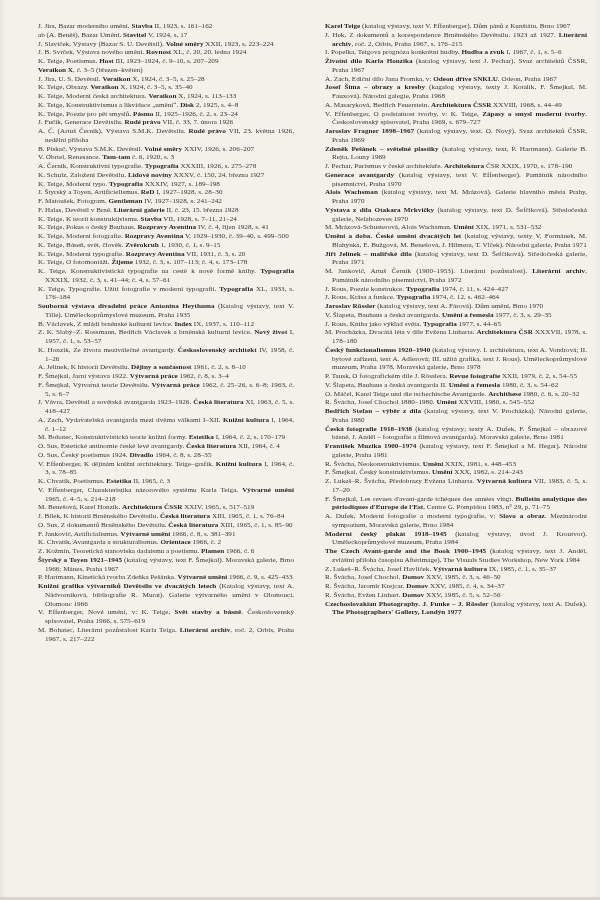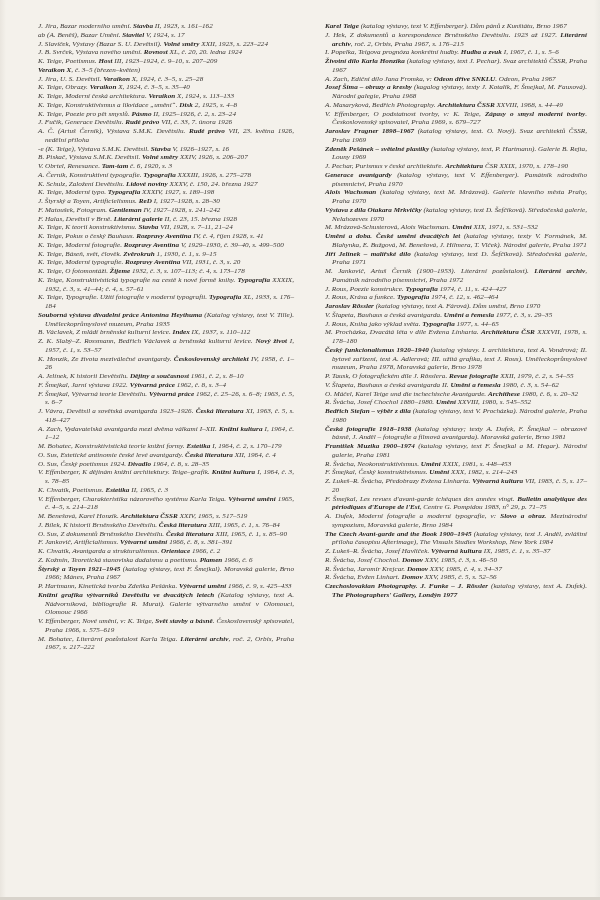--- a/index.html
+++ b/index.html
@@ -13,21 +13,20 @@
   .page {
     position: absolute; left: 0; top: 0; width: 600px; height: 900px;
     background: linear-gradient(90deg, #e9e5de 0px, #f4f1eb 6px, #f4f1eb 594px, #eceae4 600px);
   }
   .col {
     position: absolute;
     top: 22px;
     font-size: 7.15px;
     line-height: 8.75px;
     letter-spacing: 0.02px;
-    font-style: italic;
   }
   .col-left { left: 38px; width: 256px; }
   .col-right { left: 325px; width: 262px; }
   .entry {
     padding-left: 7px;
     text-indent: -7px;
     margin: 0;
     text-align: justify;
   }
   .entry b { font-weight: bold; color: #2a2725; }
@@ -47,21 +46,20 @@
       <p class="entry"><span>J. B. Svrček, Výstava nového umění. </span><b>Rovnost</b><span> XL, č. 20, 20. ledna 1924</span></p>
       <p class="entry"><span>K. Teige, Poetismus. </span><b>Host</b><span> III, 1923–1924, č. 9–10, s. 207–209</span></p>
       <p class="entry"><b>Veraikon X</b><span>, č. 3–5 (březen–květen)</span></p>
       <p class="entry"><span>J. Jíra, U. S. Devětsil. </span><b>Veraikon</b><span> X, 1924, č. 3–5, s. 25–28</span></p>
       <p class="entry"><span>K. Teige, Obrazy. </span><b>Veraikon</b><span> X, 1924, č. 3–5, s. 35–40</span></p>
       <p class="entry"><span>K. Teige, Moderní česká architektura. </span><b>Veraikon</b><span> X, 1924, s. 113–133</span></p>
       <p class="entry"><span>K. Teige, Konstruktivismus a likvidace „umění“. </span><b>Disk</b><span> 2, 1925, s. 4–8</span></p>
       <p class="entry"><span>K. Teige, Poezie pro pět smyslů. </span><b>Pásmo</b><span> II, 1925–1926, č. 2, s. 23–24</span></p>
       <p class="entry"><span>J. Fučík, Generace Devětsilu. </span><b>Rudé právo</b><span> VII, č. 33, 7. února 1926</span></p>
       <p class="entry"><span>A. Č. (Artuš Černík), Výstava S.M.K. Devětsilu. </span><b>Rudé právo</b><span> VII, 23. května 1926, nedělní příloha</span></p>
-      <p class="entry"><span>-e (K. Teige), Výstava S.M.K. Devětsil. </span><b>Stavba</b><span> V, 1926–1927, s. 16</span></p>
       <p class="entry"><span>B. Piskač, Výstava S.M.K. Devětsil. </span><b>Volné směry</b><span> XXIV, 1926, s. 206–207</span></p>
       <p class="entry"><span>V. Obrtel, Renesance. </span><b>Tam-tam</b><span> č. 6, 1920, s. 3</span></p>
       <p class="entry"><span>A. Černík, Konstruktivní typografie. </span><b>Typografia</b><span> XXXIII, 1926, s. 275–278</span></p>
       <p class="entry"><span>K. Schulz, Založení Devětsilu. </span><b>Lidové noviny</b><span> XXXV, č. 150, 24. března 1927</span></p>
       <p class="entry"><span>K. Teige, Moderní typo. </span><b>Typografia</b><span> XXXIV, 1927, s. 189–198</span></p>
       <p class="entry"><span>J. Štyrský a Toyen, Artificielismus. </span><b>ReD</b><span> I, 1927–1928, s. 28–30</span></p>
       <p class="entry"><span>F. Matoušek, Fotogram. </span><b>Gentleman</b><span> IV, 1927–1928, s. 241–242</span></p>
       <p class="entry"><span>F. Halas, Devětsil v Brně. </span><b>Literární galerie</b><span> II, č. 23, 15. března 1928</span></p>
       <p class="entry"><span>K. Teige, K teorii konstruktivismu. </span><b>Stavba</b><span> VII, 1928, s. 7–11, 21–24</span></p>
       <p class="entry"><span>K. Teige, Pokus o český Bauhaus. </span><b>Rozpravy Aventina</b><span> IV, č. 4, říjen 1928, s. 41</span></p>
@@ -98,21 +96,21 @@
       <p class="entry"><span>V. Effenberger, Nové umění, v: K. Teige, </span><b>Svět stavby a básně</b><span>. Československý spisovatel, Praha 1966, s. 575–619</span></p>
       <p class="entry"><span>M. Bohatec, Literární pozůstalost Karla Teiga. </span><b>Literární archiv</b><span>, roč. 2, Orbis, Praha 1967, s. 217–222</span></p>
     </div>
   <div class="col col-right">
       <p class="entry"><b>Karel Teige</b><span> (katalog výstavy, text V. Effenberger). Dům pánů z Kunštátu, Brno 1967</span></p>
       <p class="entry"><span>J. Hek, Z dokumentů a korespondence Brněnského Devětsilu. 1923 až 1927. </span><b>Literární archiv</b><span>, roč. 2, Orbis, Praha 1967, s. 176–215</span></p>
       <p class="entry"><span>I. Popelka, Teigova prognóza konkrétní hudby. </span><b>Hudba a zvuk</b><span> I, 1967, č. 1, s. 5–6</span></p>
       <p class="entry"><b>Životní dílo Karla Honzíka</b><span> (katalog výstavy, text J. Pechar). Svaz architektů ČSSR, Praha 1967</span></p>
       <p class="entry"><span>A. Zach, Ediční dílo Jana Fromka, v: </span><b>Odeon dříve SNKLU</b><span>. Odeon, Praha 1967</span></p>
       <p class="entry"><b>Josef Šíma – obrazy a kresby</b><span> (kagalog výstavy, texty J. Kotalík, F. Šmejkal, M. Fauxová). Národní galegie, Praha 1968</span></p>
-      <p class="entry"><span>A. Masaryková, Bedřich Photography. </span><b>Architektura ČSSR</b><span> XXVIII, 1968, s. 44–49</span></p>
+      <p class="entry"><span>A. Masaryková, Bedřich Feuerstein. </span><b>Architektura ČSSR</b><span> XXVIII, 1968, s. 44–49</span></p>
       <p class="entry"><span>V. Effenberger, O podstatnost tvorby, v: K. Teige, </span><b>Zápasy o smysl moderní tvorby</b><span>. Československý spisovatel, Praha 1969, s. 679–727</span></p>
       <p class="entry"><b>Jaroslav Fragner 1898–1967</b><span> (katalog výstavy, text. O. Nový). Svaz architektů ČSSR, Praha 1969</span></p>
       <p class="entry"><b>Zdeněk Pešánek – světelné plastiky</b><span> (katalog výstavy, text, P. Hartmann). Galerie B. Rejta, Louny 1969</span></p>
       <p class="entry"><span>J. Pechar, Purismus v české architektuře. </span><b>Architektura</b><span> ČSR XXIX, 1970, s. 178–190</span></p>
       <p class="entry"><b>Generace avantgardy</b><span> (katalog výstavy, text V. Effenberger). Památník národního písemnictví, Praha 1970</span></p>
       <p class="entry"><b>Alois Wachsman</b><span> (katalog výstavy, text M. Mrázová). Galerie hlavního města Prahy, Praha 1970</span></p>
       <p class="entry"><b>Výstava z díla Otakara Mrkvičky</b><span> (katalog výstavy, text D. Šefčíková). Středočeská galerie, Nelahozeves 1970</span></p>
       <p class="entry"><span>M. Mrázová-Schusterová, Alois Wachsman. </span><b>Umění</b><span> XIX, 1971, s. 531–532</span></p>
       <p class="entry"><b>Umění a doba. České umění dvacátých let</b><span> (katalog výstavy, texty V. Formánek, M. Blahynka, E. Bužgová, M. Benešová, J. Hilmera, T. Vlček). Národní galerie, Praha 1971</span></p>
       <p class="entry"><b>Jiří Jelínek – malířské dílo</b><span> (katalog výstavy, text D. Šefčíková). Středočeská galerie, Praha 1971</span></p>
@@ -129,20 +127,21 @@
       <p class="entry"><span>O. Máčel, Karel Teige und die tschechische Avantgarde. </span><b>Archithese</b><span> 1980, č. 6, s. 20–32</span></p>
       <p class="entry"><span>R. Švácha, Josef Chochol 1880–1980. </span><b>Umění</b><span> XXVIII, 1980, s. 545–552</span></p>
       <p class="entry"><b>Bedřich Stefan – výběr z díla</b><span> (katalog výstavy, text V. Procházka). Národní galerie, Praha 1980</span></p>
       <p class="entry"><b>Česká fotografie 1918–1938</b><span> (katalog výstavy; texty A. Dufek, F. Šmejkal – obrazové básně, J. Anděl – fotografie a filmová avantgarda). Moravská galerie, Brno 1981</span></p>
       <p class="entry"><b>František Muzika 1900–1974</b><span> (katalog výstavy, text F. Šmejkal a M. Hegar). Národní galerie, Praha 1981</span></p>
       <p class="entry"><span>R. Švácha, Neokonstruktivismus. </span><b>Umění</b><span> XXIX, 1981, s. 448–453</span></p>
       <p class="entry"><span>F. Šmejkal, Český konstruktivismus. </span><b>Umění</b><span> XXX, 1982, s. 214–243</span></p>
       <p class="entry"><span>Z. Lukeš–R. Švácha, Předobrazy Evžena Linharta. </span><b>Výtvarná kultura</b><span> VII, 1983, č. 5, s. 17–20</span></p>
       <p class="entry"><span>F. Šmejkal, Les revues d'avant-garde tchéques des années vingt. </span><b>Bulletin analytique des périodiques d'Europe de l'Est</b><span>, Centre G. Pompidou 1983, n° 29, p. 71–75</span></p>
       <p class="entry"><span>A. Dufek, Moderní fotografie a moderní typografie, v: </span><b>Slovo a obraz</b><span>. Mezinárodní sympozium, Moravská galerie, Brno 1984</span></p>
+      <p class="entry"><b>Moderní český plakát 1918–1945</b><span> (katalog výstavy, úvod J. Kroutvor). Uměleckoprůmyslové muzeum, Praha 1984</span></p>
       <p class="entry"><b>The Czech Avant-garde and the Book 1900–1945</b><span> (katalog výstavy, text J. Anděl, zvláštní příloha časopisu Afterimage), The Visuals Studies Workshop, New York 1984</span></p>
       <p class="entry"><span>Z. Lukeš–R. Švácha, Josef Havlíček. </span><b>Výtvarná kultura</b><span> IX, 1985, č. 1, s. 35–37</span></p>
       <p class="entry"><span>R. Švácha, Josef Chochol. </span><b>Domov</b><span> XXV, 1985, č. 3, s. 46–50</span></p>
       <p class="entry"><span>R. Švácha, Jaromír Krejcar. </span><b>Domov</b><span> XXV, 1985, č. 4, s. 34–37</span></p>
       <p class="entry"><span>R. Švácha, Evžen Linhart. </span><b>Domov</b><span> XXV, 1985, č. 5, s. 52–56</span></p>
       <p class="entry"><b>Czechoslovakian Photography. J. Funke – J. Rössler</b><span> (katalog výstavy, text A. Dufek). </span><b>The Photographers' Gallery, Londýn 1977</b></p>
     </div>
   <div class="bottom-shadow"></div>
 </div>
 

